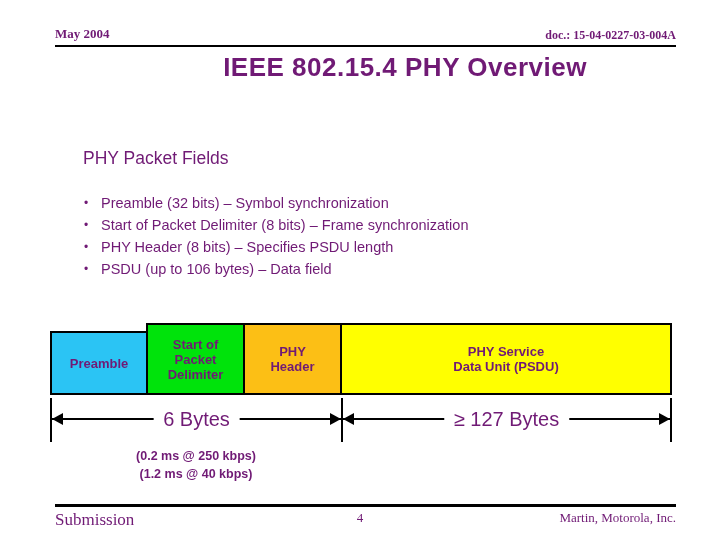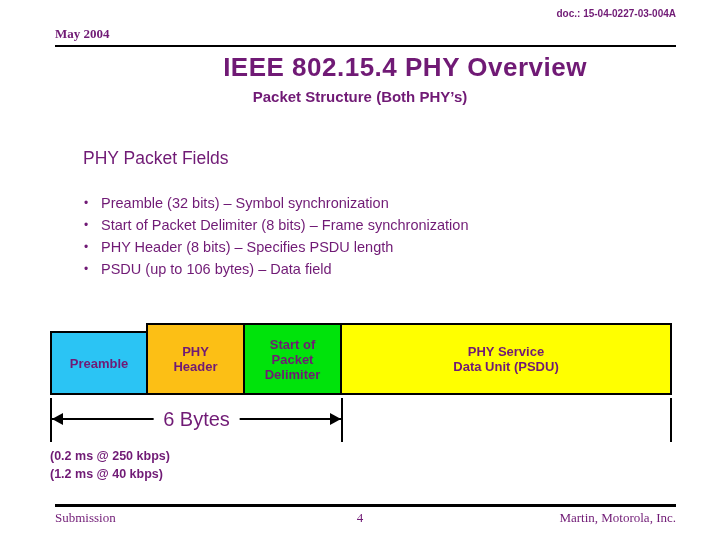--- a/index.html
+++ b/index.html
@@ -3,21 +3,21 @@
 <meta charset="utf-8">
 <style>
   html,body { margin:0; padding:0; background:#888; }
   .slide {
     position:relative; width:720px; height:540px; background:#ffffff;
     font-family:"Liberation Sans", sans-serif; color:#701a75; overflow:hidden;
     margin:0 auto;
   }
   
   .hdr-date { position:absolute; left:55px; top:26px; font-family:"Liberation Serif", serif; font-weight:bold; font-size:13px; }
-  .hdr-doc  { position:absolute; right:44px; top:8px; font-family:Liberation Sans, sans-serif; font-weight:bold; font-size:10px; }
+  .hdr-doc  { position:absolute; right:44px; top:28px; font-family:Liberation Serif, serif; font-weight:bold; font-size:12px; }
   .hdr-rule { position:absolute; left:55px; top:45px; width:621px; height:2px; background:#000; }
   
   .title    { position:absolute; left:0; top:52px; width:720px; text-align:center; font-size:26px; font-weight:bold; letter-spacing:0.5px;margin-left:45px; }
   .subtitle { position:absolute; left:0; top:88px; width:720px; text-align:center; font-size:15px; font-weight:bold; }
   
   .body-heading { position:absolute; left:83px; top:148px; font-size:17.5px; font-weight:normal; }
   .bullets { position:absolute; left:84px; top:192px; }
   .bullet-row { display:flex; align-items:flex-start; line-height:22px; font-size:14.5px; }
   .bullet-dot { width:17px; flex:0 0 17px; font-size:12px; line-height:22px; }
   
@@ -37,40 +37,39 @@
   .span.right { left:293px; width:327px; }
   .shaft { position:absolute; left:0; right:0; top:20px; height:2px; background:#000; }
   .ah { position:absolute; top:15px; width:0; height:0; border-top:6px solid transparent; border-bottom:6px solid transparent; }
   .ah.l { left:0;  border-right:11px solid #000; }
   .ah.r { right:0; border-left:11px solid #000; }
   .span-label {
     position:absolute; left:50%; top:10px; transform:translateX(-50%);
     background:#fff; padding:0 10px; font-size:20px; white-space:nowrap;
   }
   
-  .notes { position:absolute; top:447px; text-align:left; font-size:12.5px; font-weight:bold; line-height:18px; }
+  .notes { position:absolute; top:447px; text-align:center; font-size:12.5px; font-weight:bold; line-height:18px; }
   .notes.left  { left:50px;  width:292px; }
   .notes.right { left:343px; width:330px; }
   
   .ftr-rule { position:absolute; left:55px; top:504px; width:621px; height:3px; background:#000; }
-  .ftr-left { position:absolute; left:55px; top:510px; font-family:"Liberation Serif", serif; font-size:13px; }
+  .ftr-left { position:absolute; left:55px; top:510px; font-family:"Liberation Serif", serif; font-size:17px; }
   .ftr-page { position:absolute; left:0; top:510px; width:720px; text-align:center; font-family:"Liberation Serif", serif; font-size:13px; }
   .ftr-right{ position:absolute; right:44px; top:510px; font-family:"Liberation Serif", serif; font-size:13px; }
 </style>
 </head>
 <body>
 
 <div class="slide">
 
   <div class="hdr-date">May 2004</div>
   <div class="hdr-doc">doc.: 15-04-0227-03-004A</div>
   <div class="hdr-rule"></div>
 
   <div class="title">IEEE 802.15.4 PHY Overview</div>
-  <div class="subtitle">Packet Structure (Both PHY’s)</div>
 
   <div class="body-heading">PHY Packet Fields</div>
   <div class="bullets">
     <div class="bullet-row">
       <span class="bullet-dot">•</span>
       <span>Preamble (32 bits) – Symbol synchronization</span>
     </div>
     <div class="bullet-row">
       <span class="bullet-dot">•</span>
       <span>Start of Packet Delimiter (8 bits) – Frame synchronization</span>
@@ -80,41 +79,47 @@
       <span>PHY Header (8 bits) – Specifies PSDU length</span>
     </div>
     <div class="bullet-row">
       <span class="bullet-dot">•</span>
       <span>PSDU (up to 106 bytes) – Data field</span>
     </div>
   </div>
 
   <div class="bar">
     <div class="field f0" style="background-color: rgb(43, 196, 244); margin-top: 8px;">Preamble</div>
-    <div class="field f2" style="background-color: rgb(252, 191, 21);">PHY
-Header</div>
     <div class="field f1" style="background-color: rgb(0, 227, 11);">Start of
 Packet
 Delimiter</div>
+    <div class="field f2" style="background-color: rgb(252, 191, 21);">PHY
+Header</div>
     <div class="field f3" style="background-color: rgb(255, 255, 0);">PHY Service
 Data Unit (PSDU)</div>
   </div>
 
   <div class="meas">
     <div class="tick t0"></div>
     <div class="tick t1"></div>
     <div class="tick t2"></div>
 
     <div class="span left">
       <div class="shaft"></div>
       <div class="ah l"></div>
       <div class="ah r"></div>
       <div class="span-label">6 Bytes</div>
     </div>
 
+    <div class="span right">
+      <div class="shaft"></div>
+      <div class="ah l"></div>
+      <div class="ah r"></div>
+      <div class="span-label">≥ 127 Bytes</div>
+    </div>
   </div>
 
   <div class="notes left">
     <div>(0.2  ms @ 250 kbps)</div>
     <div>(1.2 ms @ 40 kbps)</div>
   </div>
 
   <div class="ftr-rule"></div>
   <div class="ftr-left">Submission</div>
   <div class="ftr-page">4</div>

